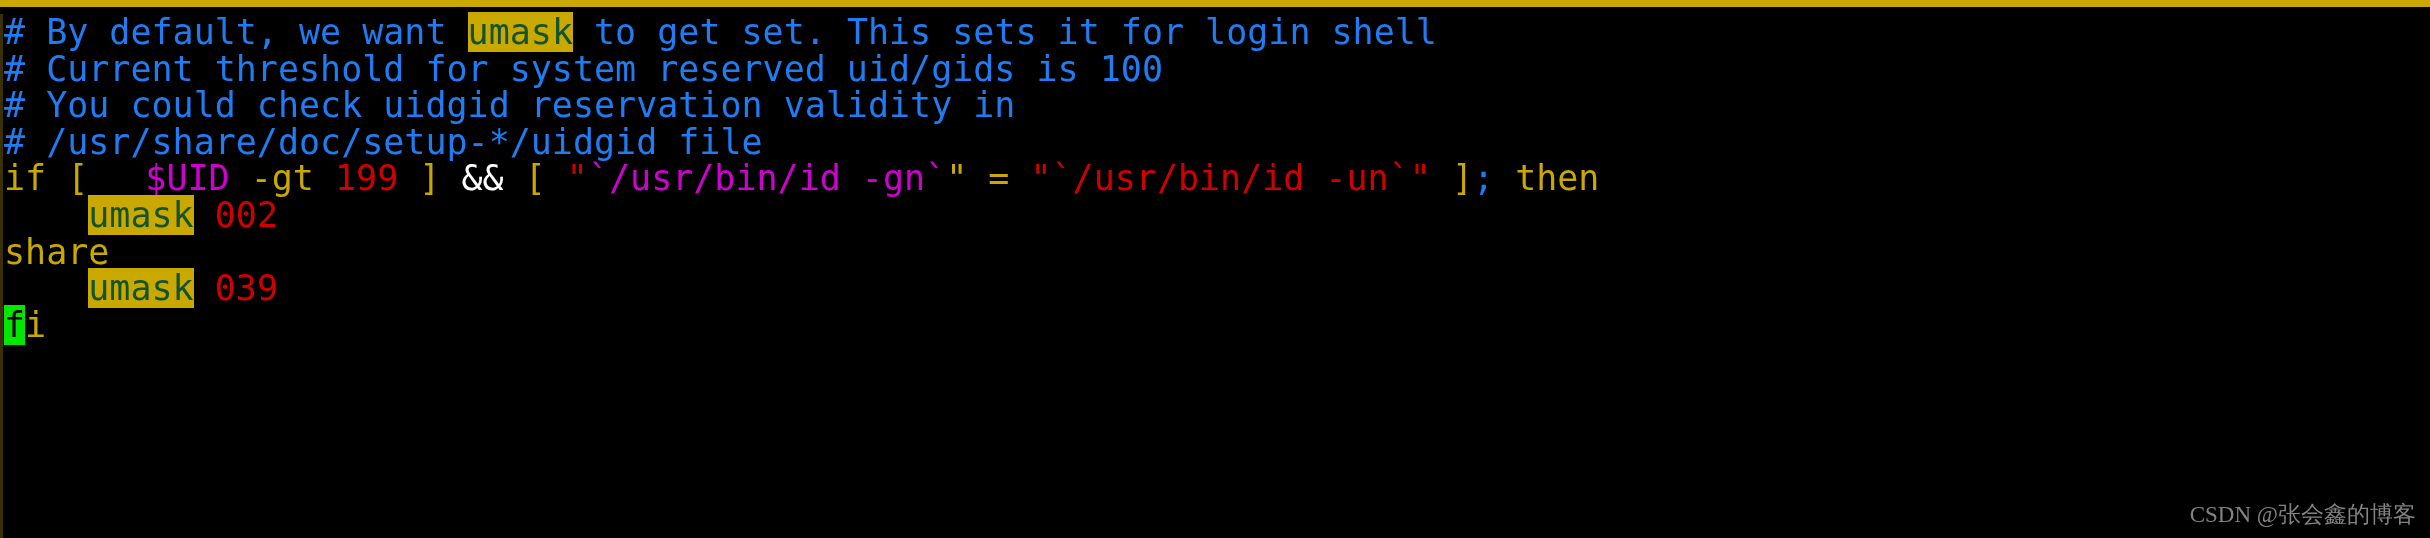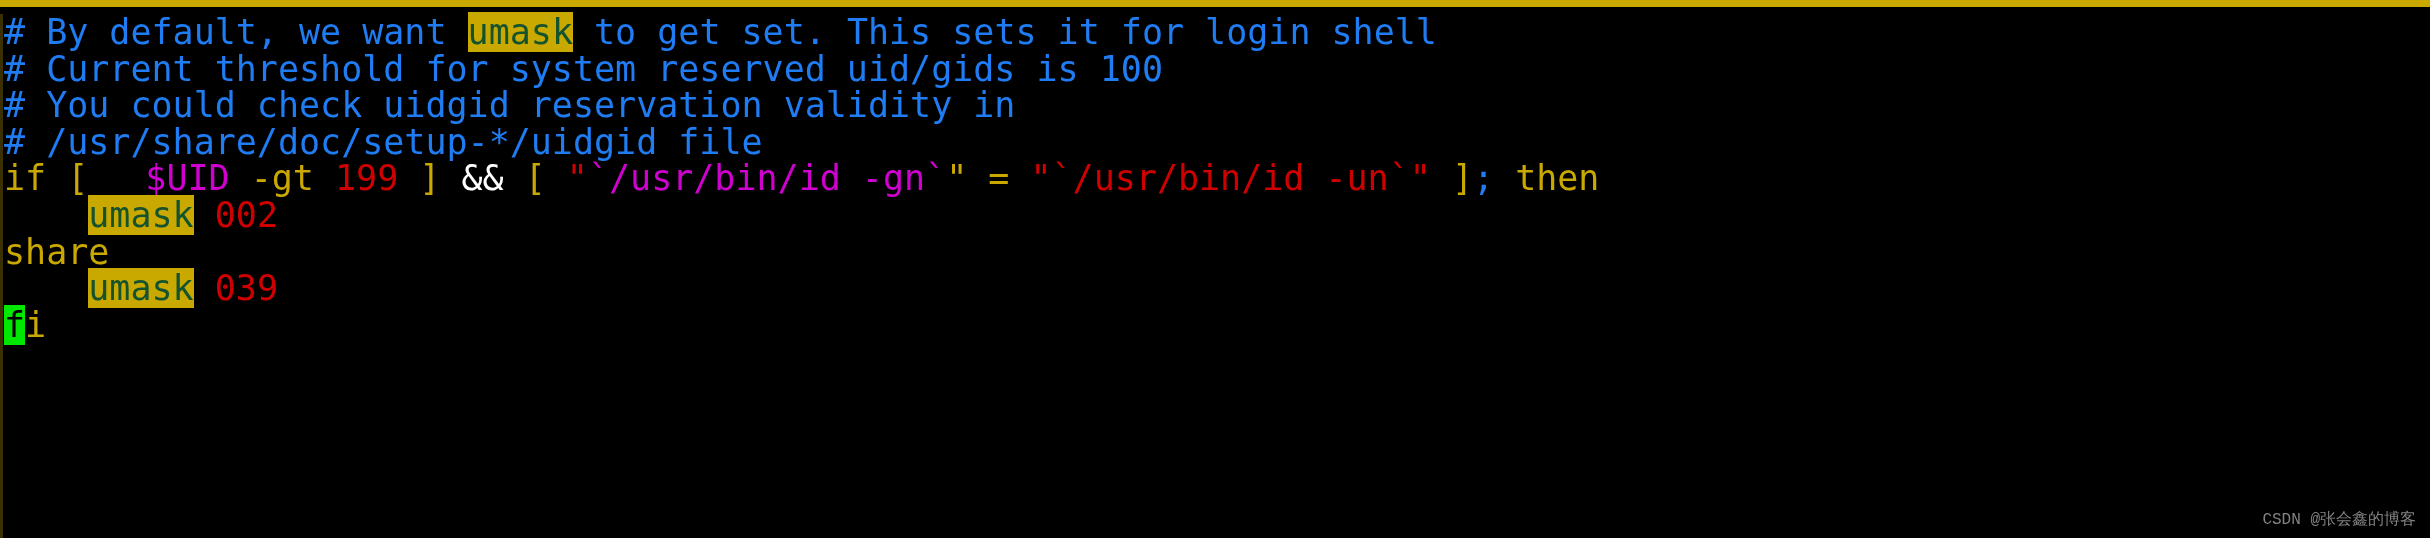--- a/index.html
+++ b/index.html
@@ -72,22 +72,22 @@
   .hl-cursor {
     background: #00e800;
     color: #000000;
   }
 
   #watermark {
     position: absolute;
     right: 14px;
     bottom: 8px;
     color: #9a9a9a;
-    font-size: 16px;
-    font-family: Liberation Mono, monospace;
+    font-size: 23px;
+    font-family: Liberation Serif, serif;
     white-space: pre;
     opacity: 0.85;
   }
 </style>
 </head>
 <body>
 
 <div id="terminal">
 
   <div id="left-edge"></div>

